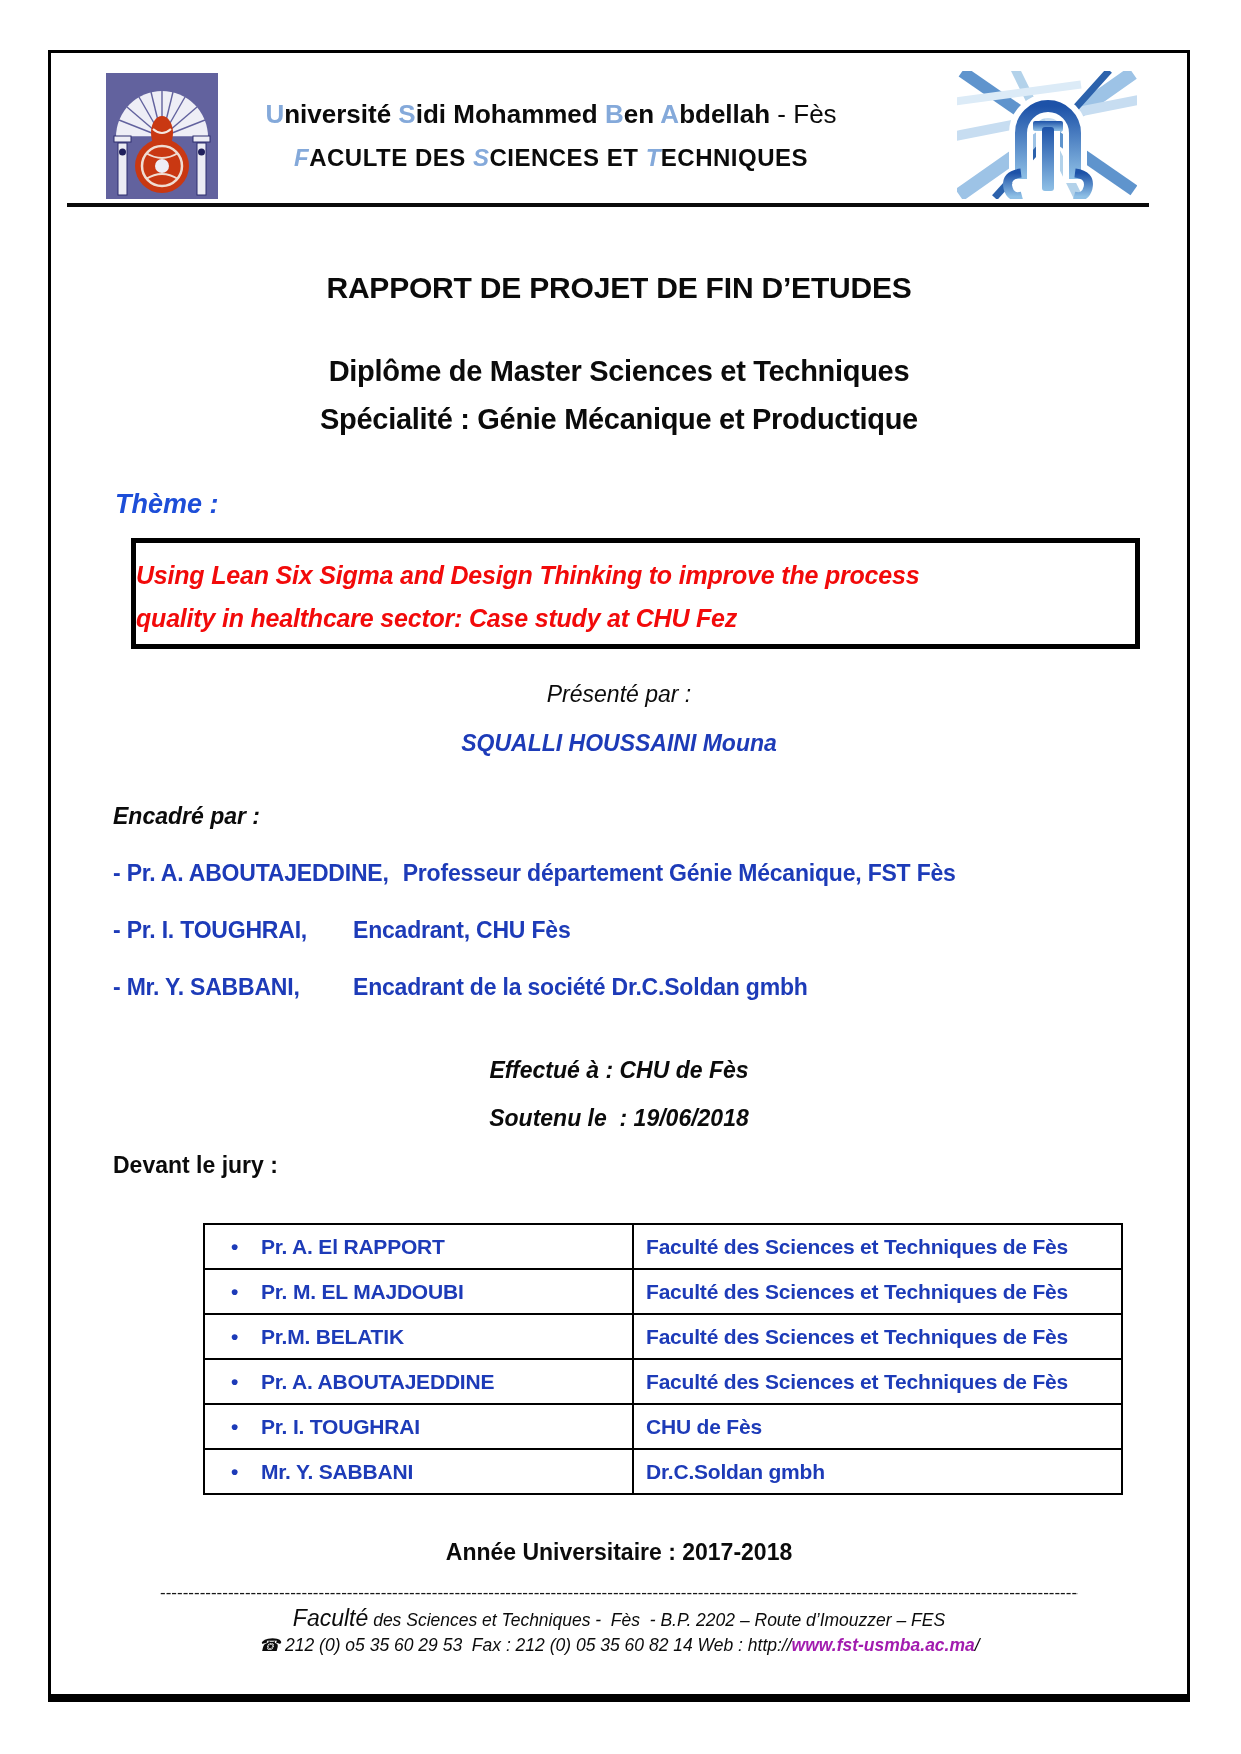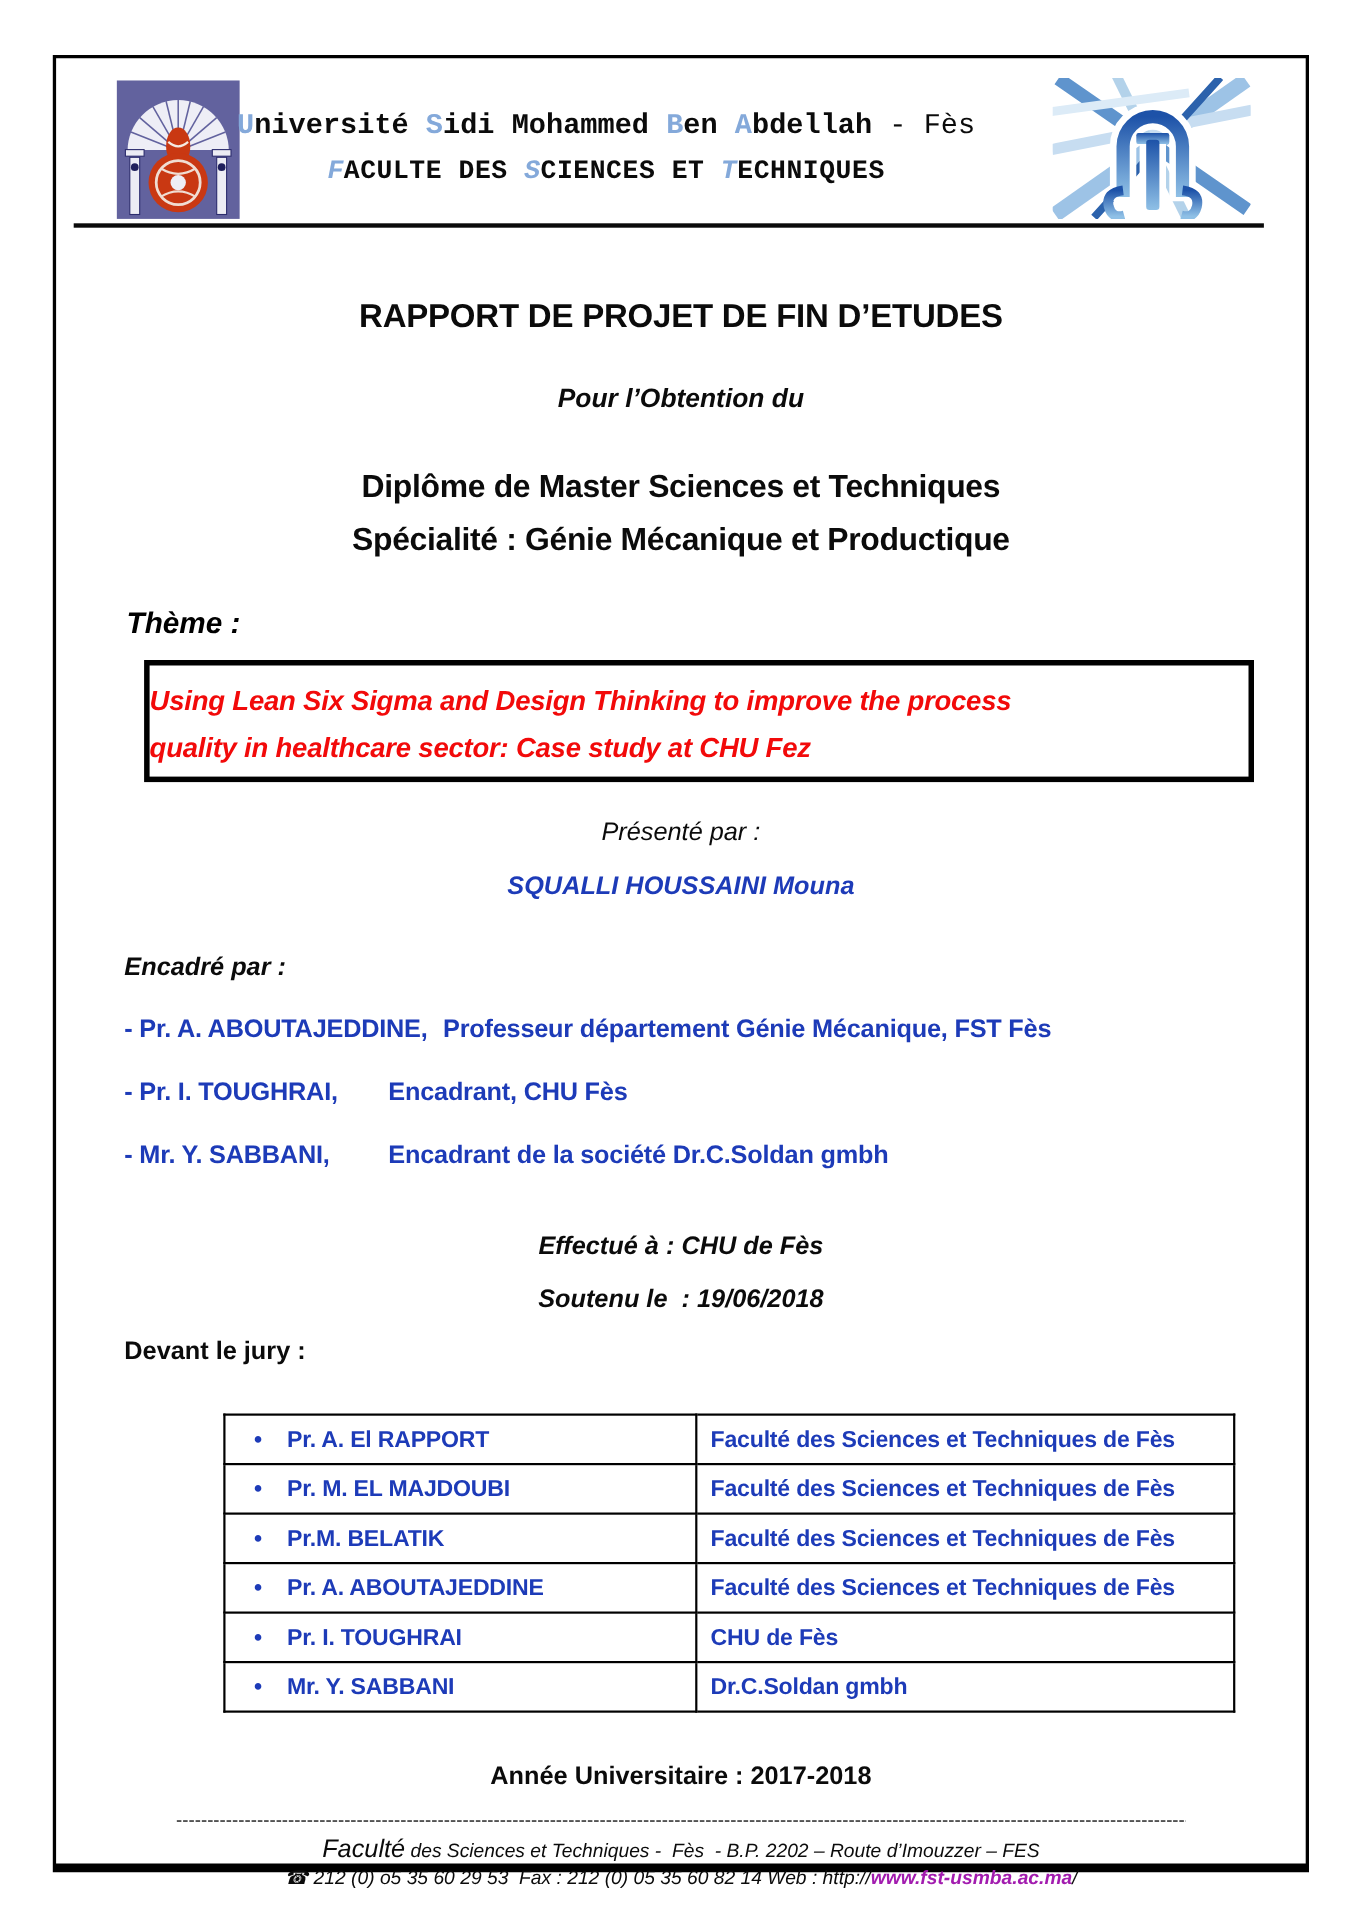--- a/index.html
+++ b/index.html
@@ -5,33 +5,33 @@
   html,body{margin:0;padding:0;background:#fff;}
   .page{position:relative;width:1241px;height:1754px;background:#fff;overflow:hidden;
         font-family:"Liberation Sans", sans-serif;color:#0b0b0b;}
   .frame{position:absolute;left:48px;top:50px;width:1142px;height:1652px;
          border:3px solid #000;border-bottom-width:8px;box-sizing:border-box;background:#fff;}
   
   .header{position:relative;height:150px;}
   .logo-left{position:absolute;left:55px;top:20px;width:112px;height:126px;}
   .logo-right{position:absolute;left:906px;top:18px;width:180px;height:128px;}
   .header-text{position:absolute;left:130px;top:46px;width:740px;text-align:center;
-               font-family:Liberation Mono, monospace;font-weight:bold;}
+               font-family:Liberation Sans, sans-serif;font-weight:bold;}
   .hline1{font-size:26px;white-space:pre;}
   .hline2{font-size:24px;margin-top:14px;letter-spacing:.5px;white-space:pre;}
   .init{color:#84a9da;}
   .init-it{color:#84a9da;font-style:italic;}
   .hsuffix{font-weight:normal;}
   .rule{height:0;border-top:4px solid #0a0a0a;margin:0 38px 0 16px;}
   
   .h1{margin:64px 10px 0;text-align:center;font-size:30px;font-weight:bold;letter-spacing:-.2px;}
   .subtitle{margin:44px 0 0;text-align:center;font-size:24px;font-weight:bold;font-style:italic;}
   .diploma{margin:42px 0 0;text-align:center;font-size:29px;font-weight:bold;line-height:48px;letter-spacing:-.3px;}
   
-  .theme-label{margin:36px 0 0 64px;font-size:27px;font-weight:bold;font-style:italic;color:#000000;}
+  .theme-label{margin:46px 0 0 64px;font-size:27px;font-weight:bold;font-style:italic;color:#1d4ed8;}
   .theme-box{box-sizing:border-box;margin:18px 47px 0 80px;width:1009px;height:111px;
              border:5px solid #000;padding-top:11px;}
   .theme-box div{font-size:25px;font-weight:bold;font-style:italic;color:#f20a0a;line-height:43px;letter-spacing:-.2px;}
   
   .presented{margin:32px 0 0;text-align:center;font-size:23px;font-weight:normal;font-style:italic;}
   .student{margin:22px 0 0;text-align:center;font-size:23px;font-weight:bold;font-style:italic;color:#1d3bb8;}
   
   .encadre-label{margin:46px 0 0 62px;font-size:23px;font-weight:bold;font-style:italic;}
   .sup-line{margin:30px 0 0 62px;font-size:23px;font-weight:bold;color:#1d3bb8;letter-spacing:-.2px;}
   .sup-name{display:inline-block;min-width:226px;margin-right:14px;}
@@ -123,21 +123,20 @@
         <rect x="76" y="50" width="30" height="10" rx="2" fill="url(#rg2)"></rect>
         <rect x="85" y="56" width="12" height="64" rx="3" fill="url(#rg2)"></rect>
         <path d="M64 102 q-16 2 -13 15 q3 11 14 8" stroke="url(#rg2)" stroke-width="9" fill="none"></path>
         <path d="M118 102 q16 2 13 15 q-3 11 -14 8" stroke="url(#rg2)" stroke-width="9" fill="none"></path>
       </svg>
     </div>
 
     <div class="rule"></div>
 
     <div class="h1">RAPPORT DE PROJET DE FIN D’ETUDES</div>
-    <div class="subtitle">Pour l’Obtention du</div>
 
     <div class="diploma">
       <div>Diplôme de Master Sciences et Techniques</div>
       <div>Spécialité : Génie Mécanique et Productique</div>
     </div>
 
     <div class="theme-label">Thème :</div>
     <div class="theme-box">
       <div>Using Lean Six Sigma and Design Thinking to improve the process</div>
       <div>quality in healthcare sector: Case study at CHU Fez</div>

